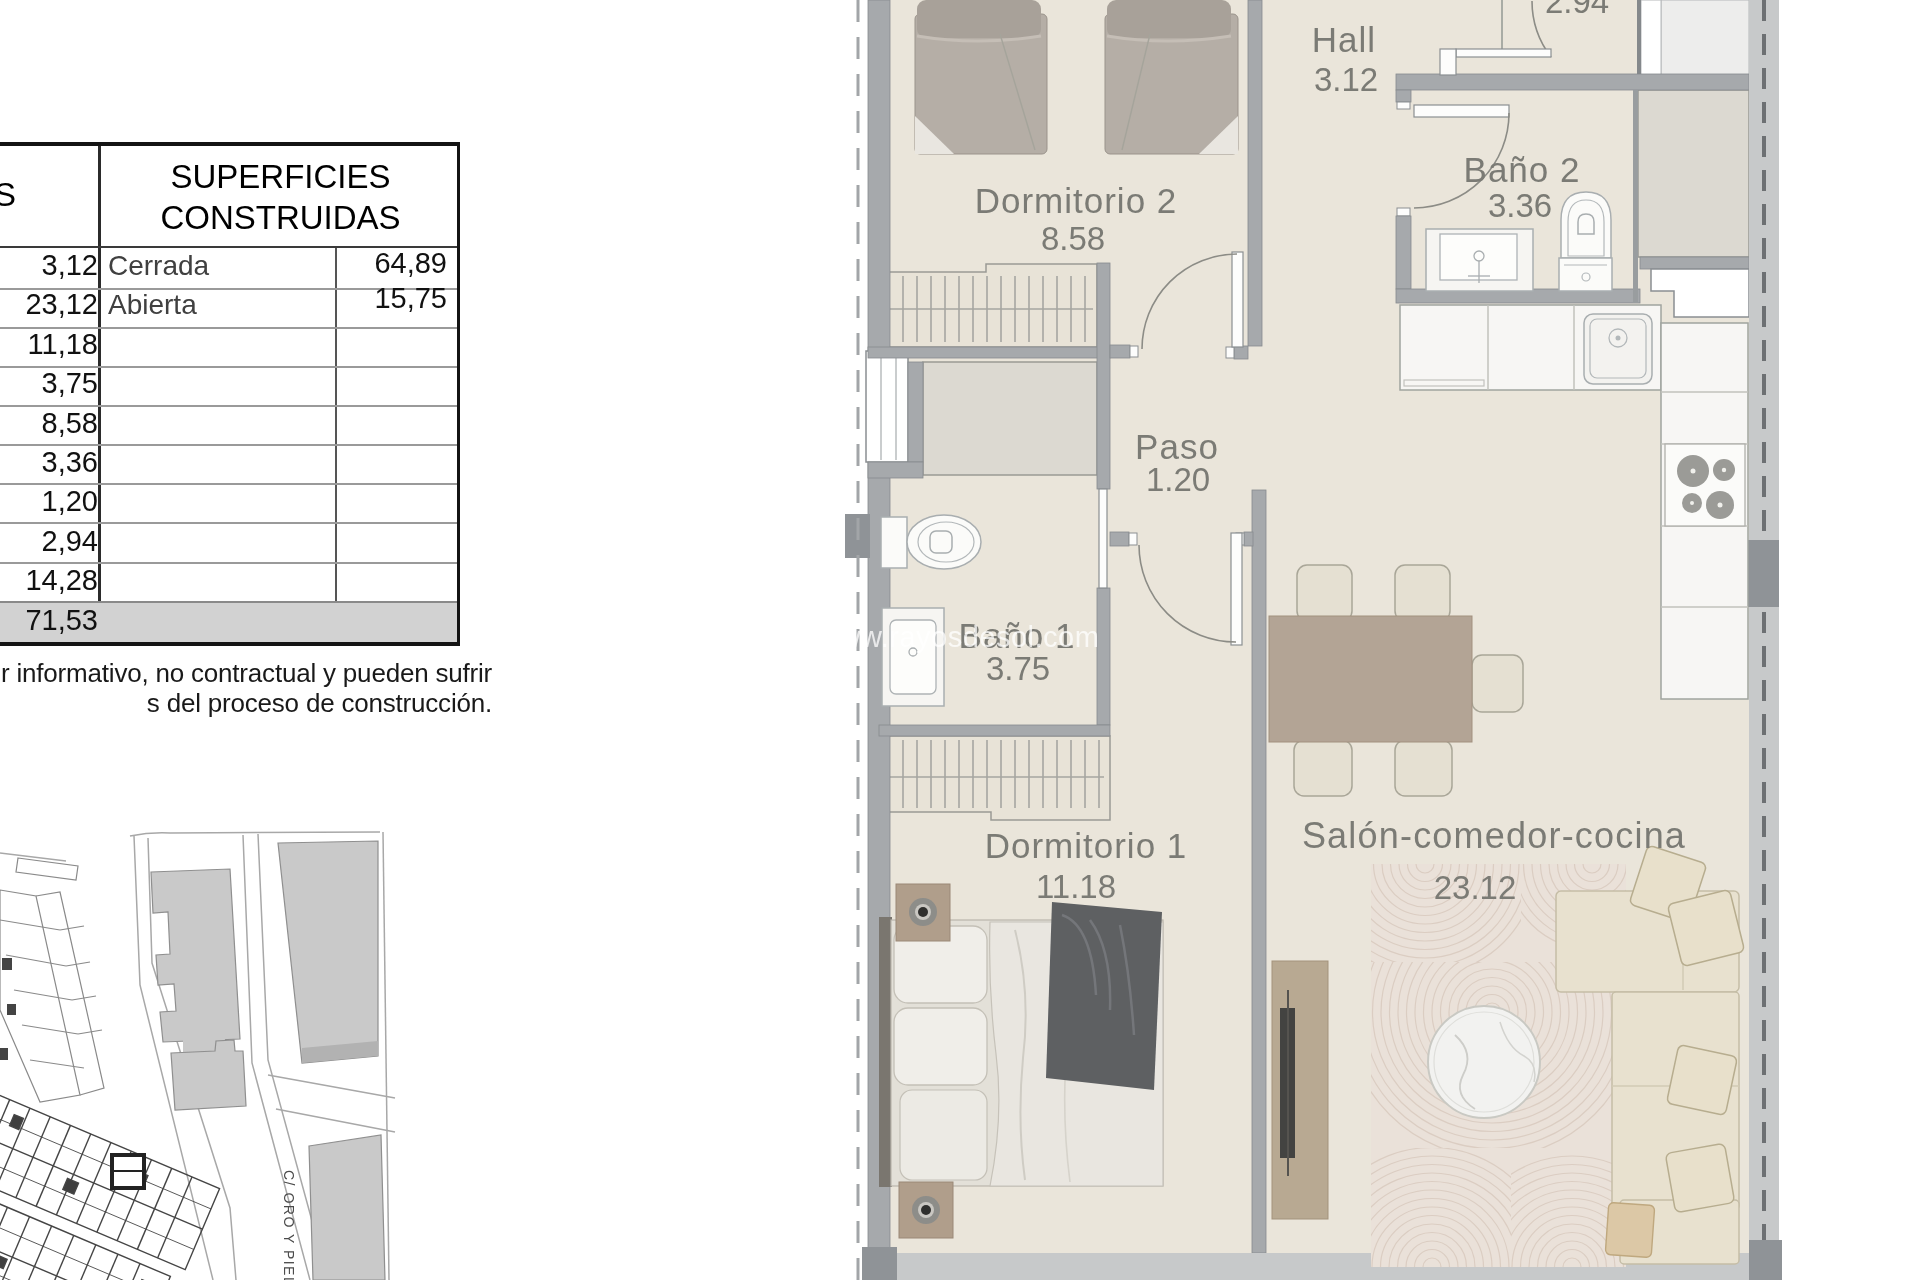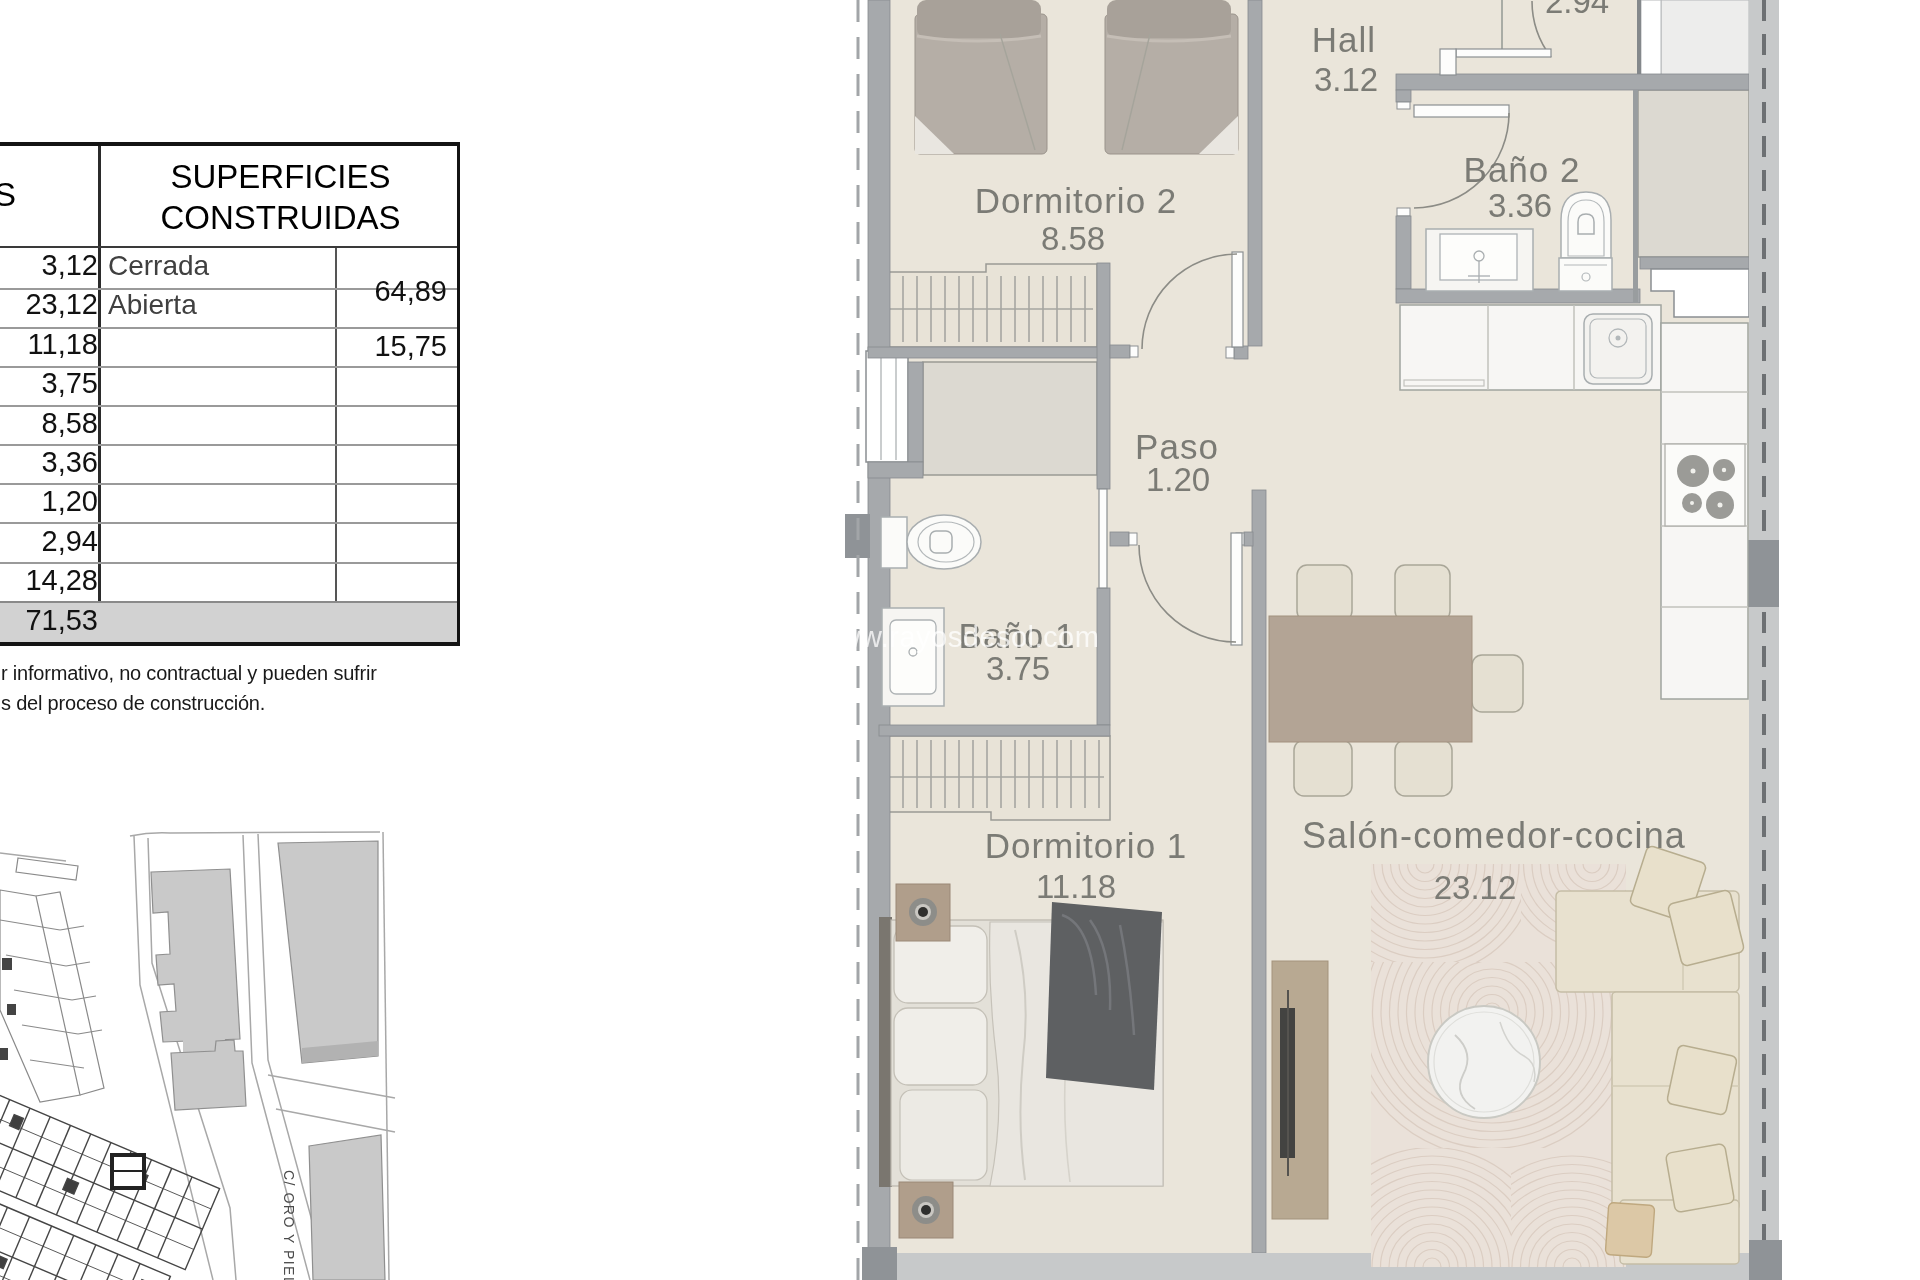--- a/index.html
+++ b/index.html
@@ -38,25 +38,25 @@
 11,18
 3,75
 8,58
 3,36
 1,20
 2,94
 14,28
 71,53</div>
   <div class="abs" style="left:306px;top:100px;font-size:28px;line-height:39.4px;color:#404040;white-space:pre;">Cerrada
 Abierta</div>
-  <div class="abs" style="left:296px;right:10px;top:100px;font-size:29px;line-height:55px;color:#111;text-align:right;white-space:pre;margin-top:18px;">64,89
+  <div class="abs" style="left:296px;right:10px;top:100px;font-size:29px;line-height:35px;color:#111;text-align:right;white-space:pre;">64,89
 15,75</div>
 </div>
 
-<div class="abs" style="left:1px;top:659px;font-size:20px;line-height:29.8px;color:#191919;letter-spacing:-0.2px;">r informativo, no contractual y pueden sufrir<br>s del proceso de construcción.</div>
+<div class="abs" style="left:1px;top:659px;font-size:26px;line-height:29.8px;color:#191919;letter-spacing:-0.2px;text-align:right;">r informativo, no contractual y pueden sufrir<br>s del proceso de construcción.</div>
 
 <svg class="abs" style="left:0;top:0;" width="1920" height="1280" viewBox="0 0 1920 1280">
 <defs>
   <pattern id="hatch" width="14" height="10" patternUnits="userSpaceOnUse">
     <line x1="7" y1="0" x2="7" y2="10" stroke="#a6a6a1" stroke-width="1.6"></line>
   </pattern>
   <clipPath id="rugclip">
           <rect x="1371" y="864" width="255" height="403"></rect>
         </clipPath>
   <clipPath id="rgA">

